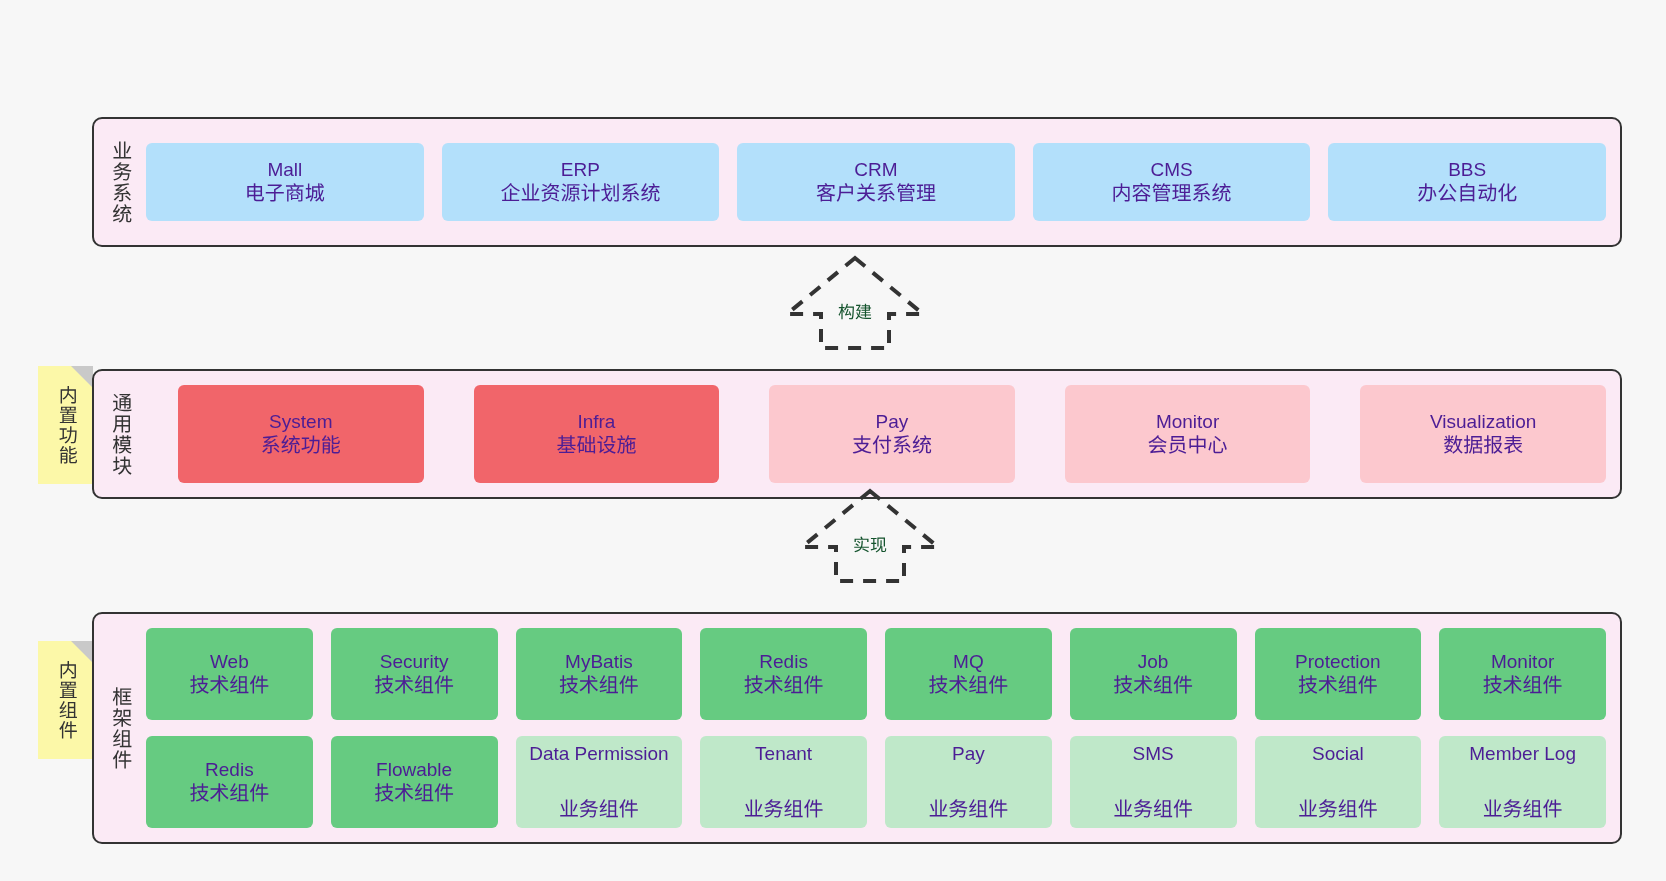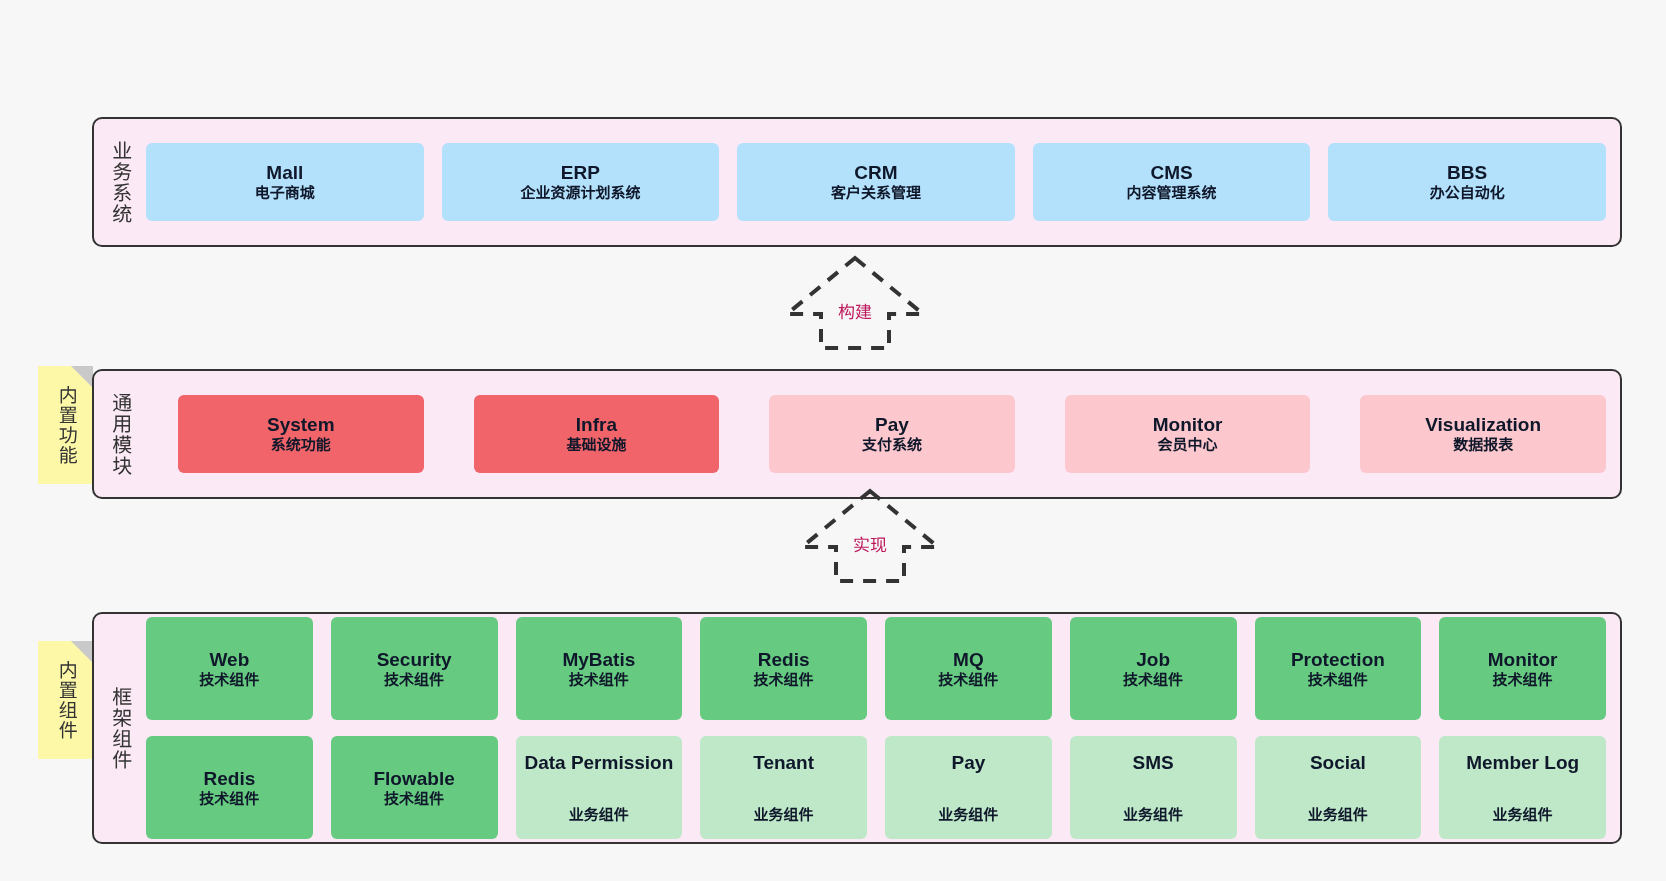--- a/index.html
+++ b/index.html
@@ -72,30 +72,29 @@
     flex: 1 1 0;
     border-radius: 6px;
     display: flex;
     flex-direction: column;
     align-items: center;
     justify-content: center;
     text-align: center;
     padding: 6px 4px;
     box-sizing: border-box;
     line-height: 1.22;
-    color: #0f172a;
-    font-weight: bold;
+    color: #4c1d95;
   }
   .card .en  { font-size: 19px; }
-  .card .cn  { font-size: 15px; }
+  .card .cn  { font-size: 20px; }
 
   
   .row-business .card  { height: 78px; }
-  .row-modules  .card  { height: 78px; margin-left: 32px; }
-  .row-fw       .card  { height: 103px; }
+  .row-modules  .card  { height: 98px; margin-left: 32px; }
+  .row-fw       .card  { height: 92px; }
 
   
   .c-blue       { background: #b3e0fb; }
   .c-red        { background: #f1656a; }
   .c-pink       { background: #fcc8ce; }
   .c-green      { background: #66cb81; }
   .c-lightgreen { background: #bfe8c9; gap: 32px; }
 
   
   .note {
@@ -135,21 +134,21 @@
   #arrow-build   { left: 775px; top: 252px; }
   #arrow-impl    { left: 790px; top: 485px; font-family: Liberation Serif, serif; }
   .arrow svg { display: block; width: 100%; height: 100%; }
   .arrow-label {
     position: absolute;
     left: 0;
     right: 0;
     top: 46px;
     text-align: center;
     font-size: 17px;
-    color: #be185d;
+    color: #14532d;
     user-select: none;
   }
 </style>
 </head>
 <body>
 
 <div class="canvas">
 
   <div class="layer" id="layer-business">
     <div class="layer-label">业务系统</div>

